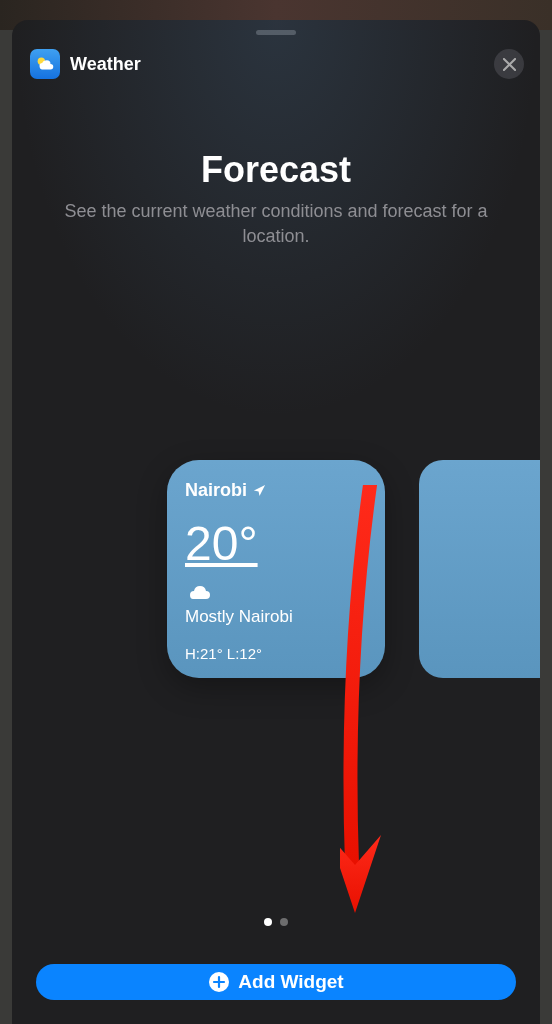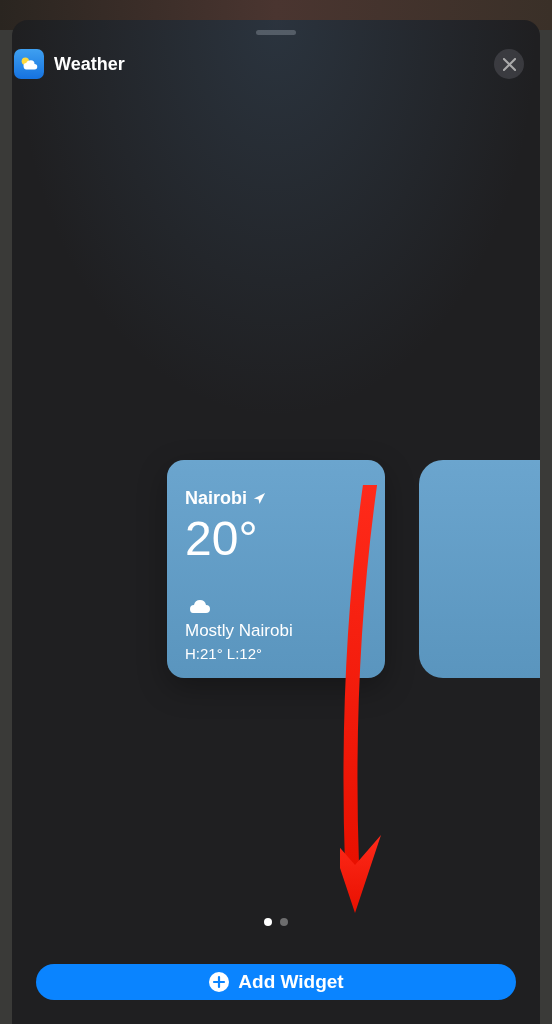--- a/index.html
+++ b/index.html
@@ -46,21 +46,21 @@
     .grabber {
       width: 40px;
       height: 5px;
       background: #5a5a5c;
       border-radius: 3px;
       margin: 10px auto 0;
     }
     .header {
       display: flex;
       align-items: center;
-      padding: 14px 2px;
+      padding: 14px 18px;
       position: relative;
     }
     .app-icon {
       width: 30px;
       height: 30px;
       border-radius: 7px;
       background: linear-gradient(to bottom, #3fa0f0, #1572e0);
       display: flex;
       align-items: center;
       justify-content: center;
@@ -115,22 +115,22 @@
       top: 440px;
       left: 0;
       right: 0;
       display: flex;
       justify-content: center;
     }
     .widget-card {
       width: 218px;
       height: 218px;
       background: linear-gradient(to bottom, #6ba5ce, #5a95be);
-      border-radius: 17px;
-      padding: 28px 18px;
+      border-radius: 32px;
+      padding: 20px 18px;
       color: #fff;
       box-shadow: 0 10px 30px rgba(0,0,0,0.3);
       position: relative;
     }
     .widget-peek {
       position: absolute;
       right: -252px;
       top: 0;
       width: 218px;
       height: 218px;
@@ -145,39 +145,40 @@
       font-weight: 600;
     }
     .loc-row svg {
       width: 13px;
       height: 13px;
     }
     .temp {
       font-size: 48px;
       font-weight: 300;
       line-height: 1;
-      margin-top: 6px;
+      margin-top: 19px;
+      text-decoration: underline;
     }
     .widget-bottom {
       position: absolute;
       bottom: 16px;
       left: 18px;
     }
     .cloud-ico svg {
       width: 26px;
       height: 20px;
     }
     .cond {
       font-size: 17px;
       font-weight: 500;
       margin-top: 2px;
     }
     .hilo {
       font-size: 15px;
-      margin-top: 4px;
+      margin-top: 18px;
     }
     .page-dots {
       position: absolute;
       bottom: 98px;
       left: 0;
       right: 0;
       display: flex;
       justify-content: center;
       gap: 8px;
     }
@@ -239,20 +240,24 @@
       </svg>
     </div>
     <div class="app-title">Weather</div>
     <div class="close-btn">
       <svg viewBox="0 0 14 14">
         <path d="M1 1 L13 13 M13 1 L1 13" stroke="#aaa" stroke-width="2.2" stroke-linecap="round"></path>
       </svg>
     </div>
   </div>
 
+  <div class="content">
+    <div class="title">Forecast</div>
+    <div class="subtitle">See the current weather conditions and forecast for a location.</div>
+  </div>
 
   <div class="widget-area">
     <div class="widget-card">
       <div class="loc-row">
         <span>Nairobi</span>
         <svg viewBox="0 0 14 14">
           <path d="M1 7 L13 1 L7 13 L6 8 Z" fill="#fff"></path>
         </svg>
       </div>
       <div class="temp">20°</div>

